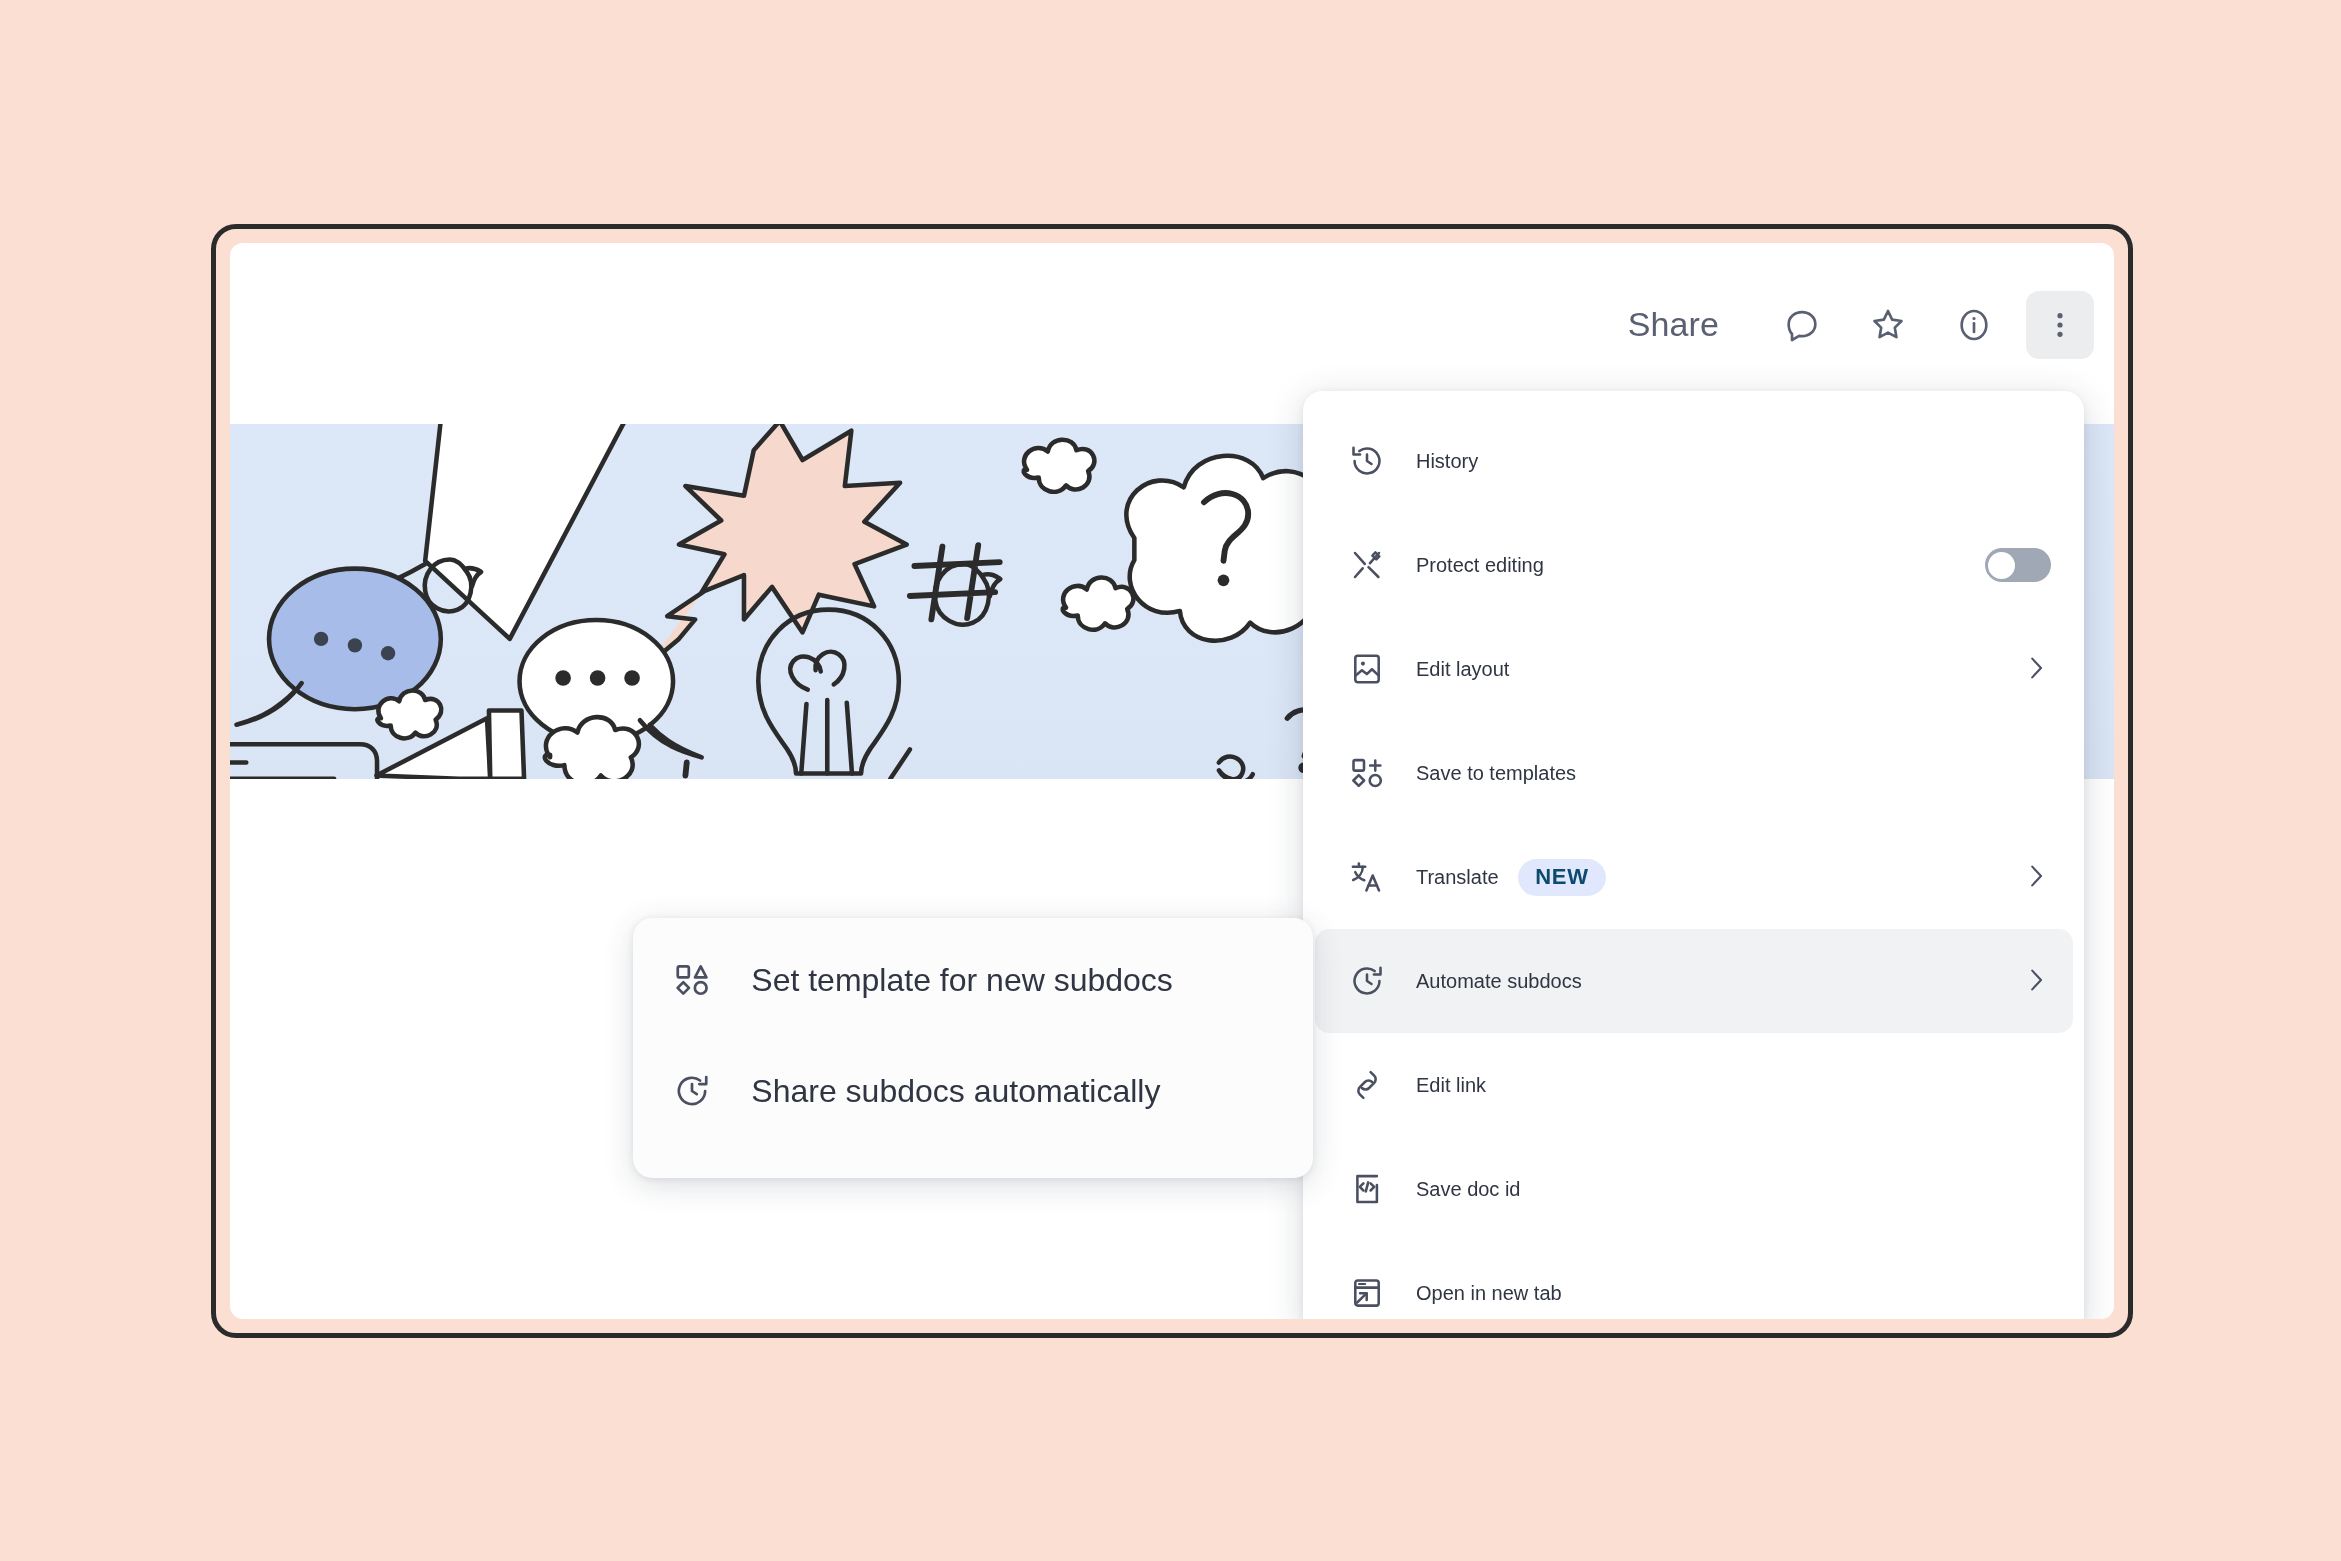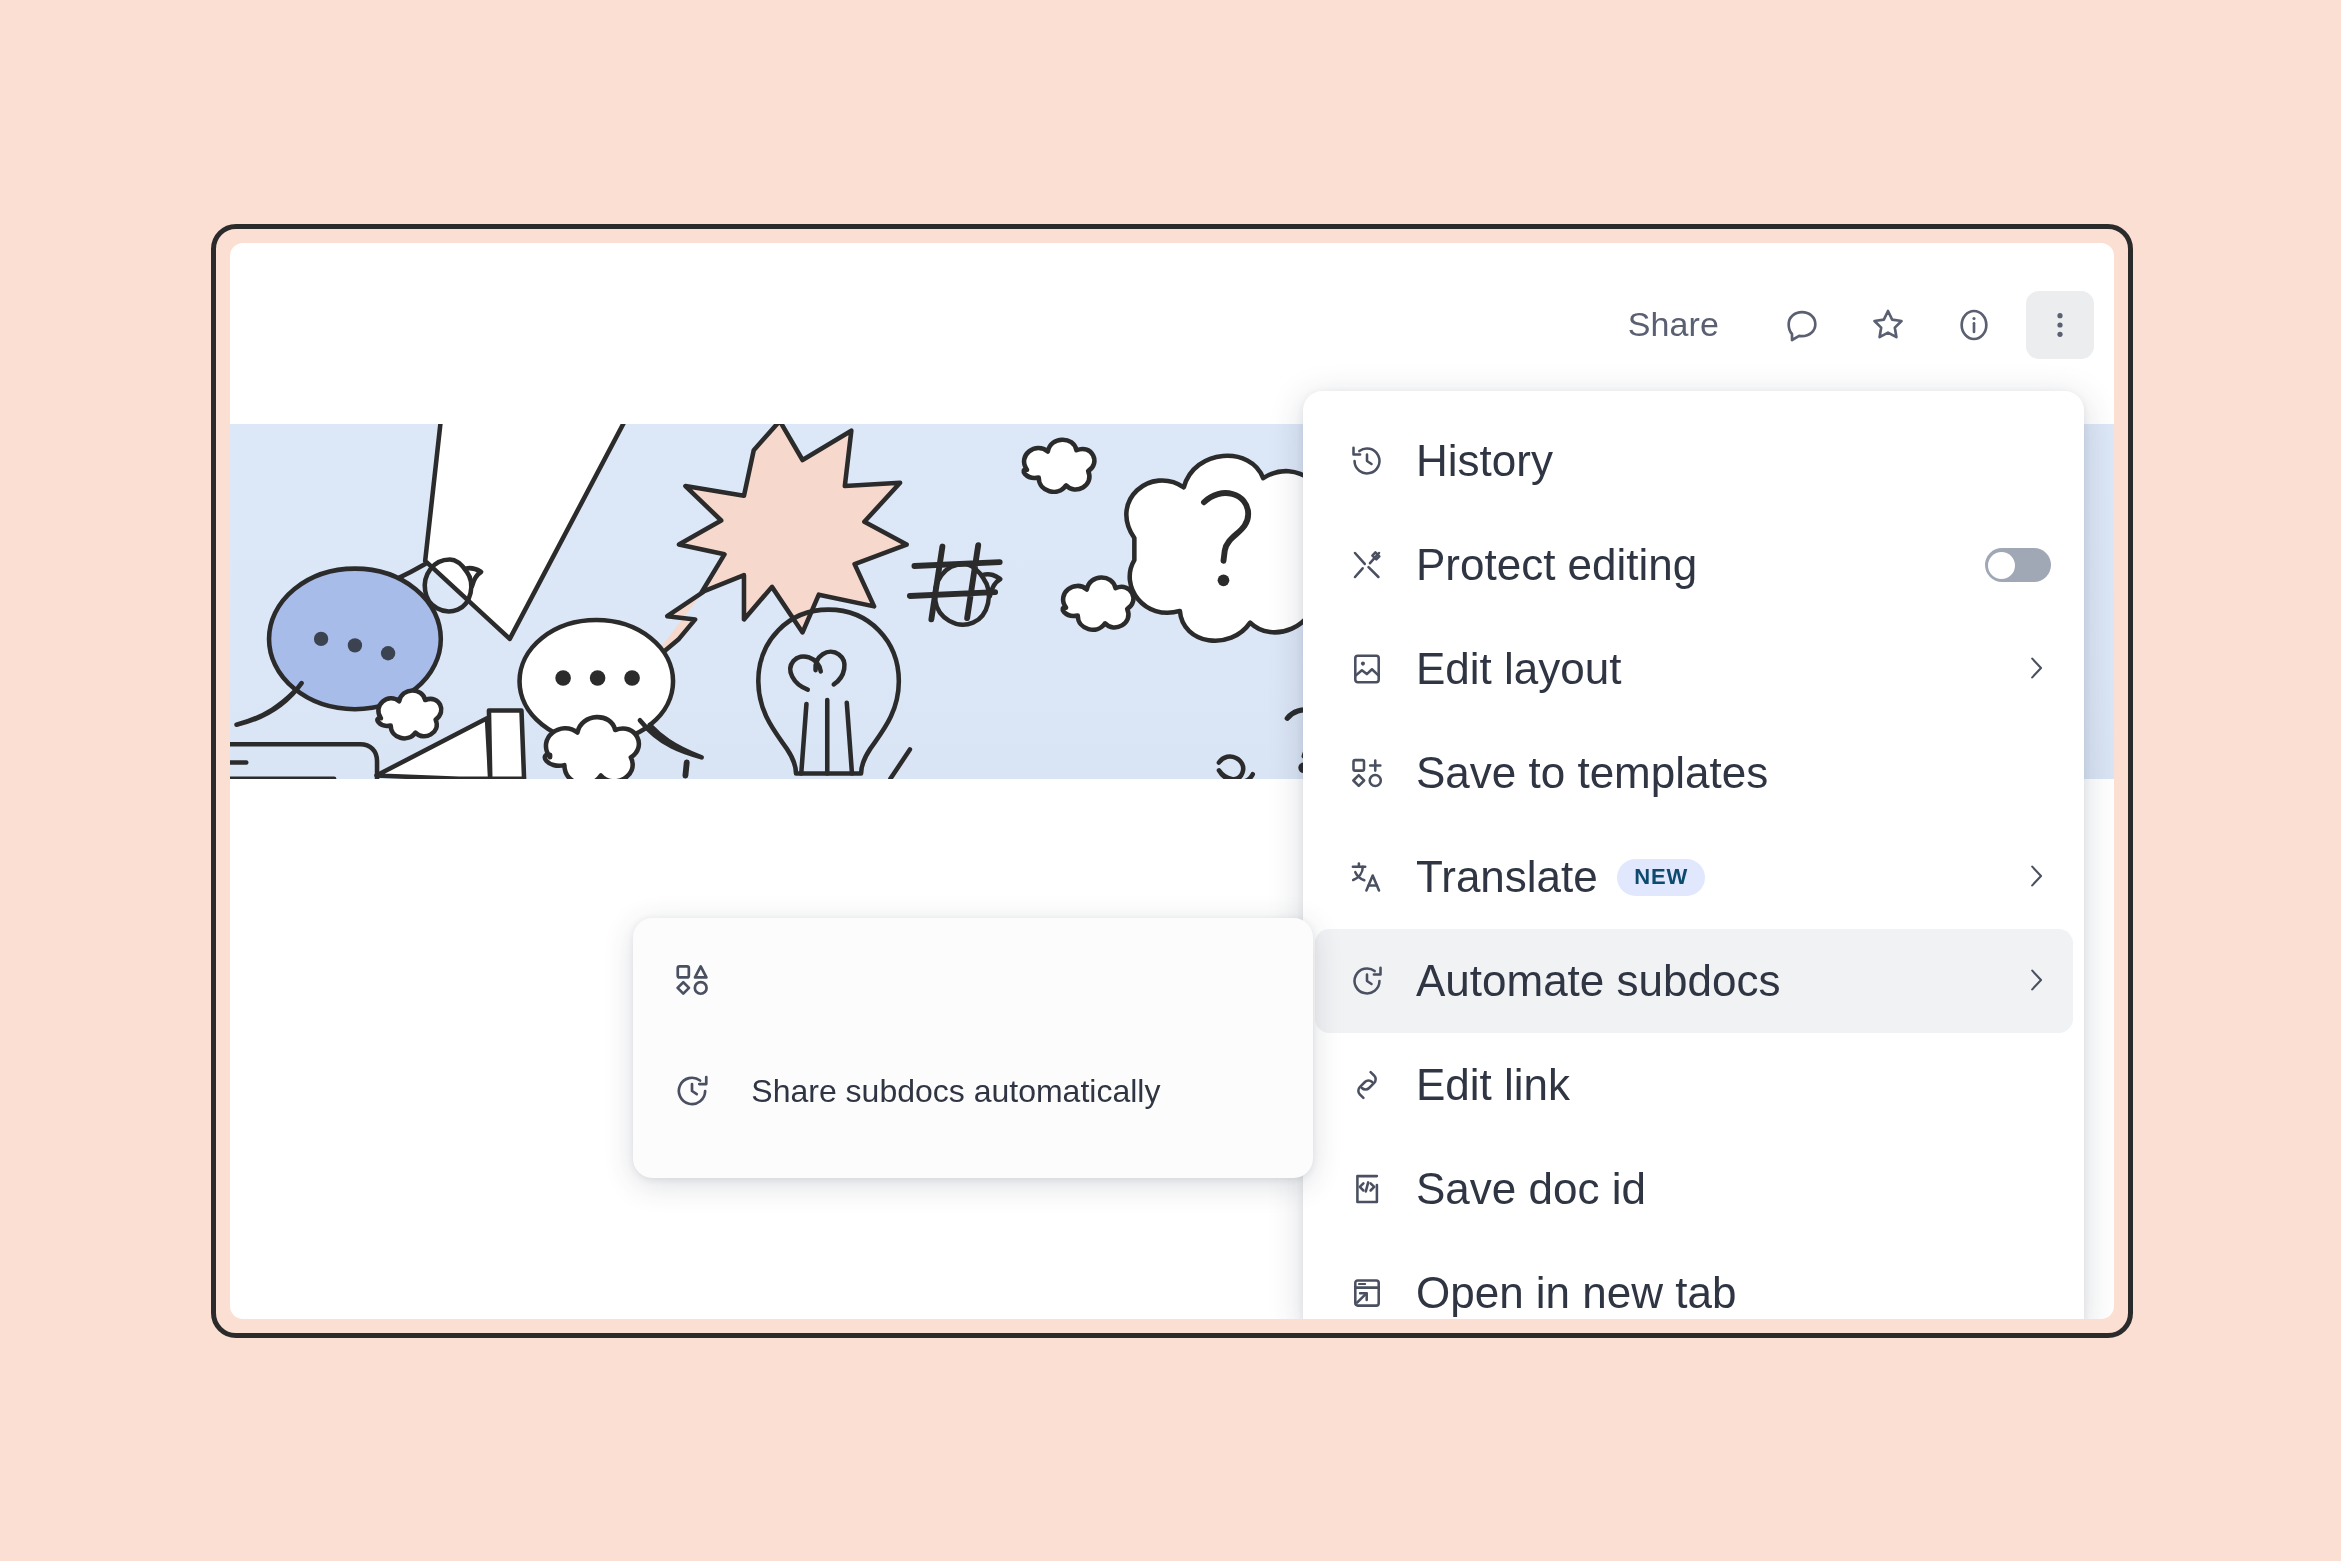--- a/index.html
+++ b/index.html
@@ -105,21 +105,21 @@
     position:relative;
     display:flex;align-items:center;
     height:104px;
     padding-left:31px;padding-right:22px;
     border-radius:14.3px;
     cursor:pointer;
   }
   .menu-item.is-highlighted{background:#F1F2F4;text-align:right;}
   .menu-item .mi-icon{width:43px;display:flex;align-items:center;justify-content:center;}
   .menu-item .mi-label{
-    font-size:44px;color:#2F3542;margin-left:27px;white-space:nowrap;
+    font-size:20px;color:#2F3542;margin-left:27px;white-space:nowrap;
   }
   .badge-new{
     margin-left:19.5px;
     background:#E1E8FD;
     color:#0c4a6e;
     font-size:22px;
     font-weight:bold;
     letter-spacing:0.8px;
     padding:7.8px 17px;
     border-radius:19.5px;
@@ -251,20 +251,21 @@
     <div id="submenu">
       <div class="sub-item">
         <span class="sm-icon">
           <svg width="38" height="38" viewBox="0 0 24 24" fill="none" stroke="#4A5061" stroke-width="1.7" stroke-linejoin="round">
             <rect x="3" y="3.4" width="7" height="7" rx="1.1"></rect>
             <path d="M17.5 3.4l3.6 7h-7.2z"></path>
             <path d="M6.5 13.4l3.6 3.6-3.6 3.6-3.6-3.6z"></path>
             <circle cx="17.5" cy="17" r="3.7"></circle>
           </svg>
         </span>
+        <span class="sm-label">Set template for new subdocs</span>
       </div>
       <div class="sub-item">
         <span class="sm-icon">
           <svg width="38" height="38" viewBox="0 0 24 24" fill="none" stroke="#4A5061" stroke-width="1.7" stroke-linecap="round" stroke-linejoin="round">
             <path d="M20.3 12a8.3 8.3 0 11-3.2-6.6"></path>
             <path d="M21 3.2v4.4h-4.4"></path>
             <path d="M12 7.6V12l3 2"></path>
           </svg>
         </span>
         <span class="sm-label">Share subdocs automatically</span>

